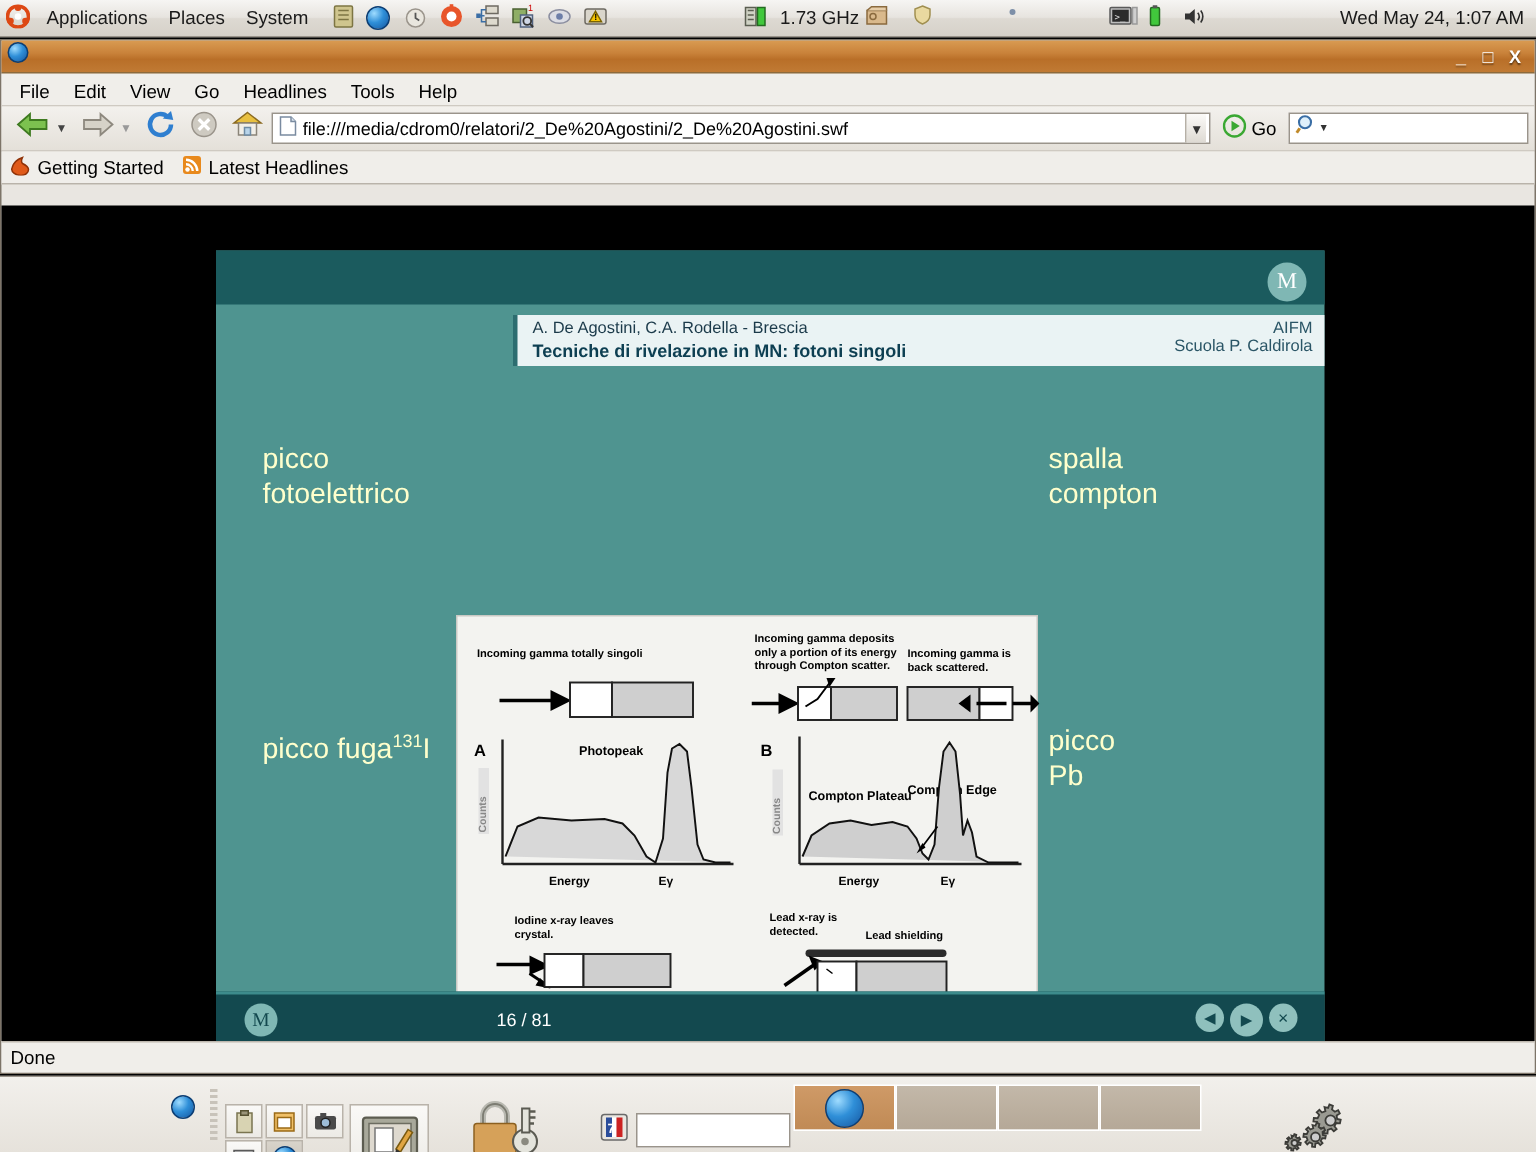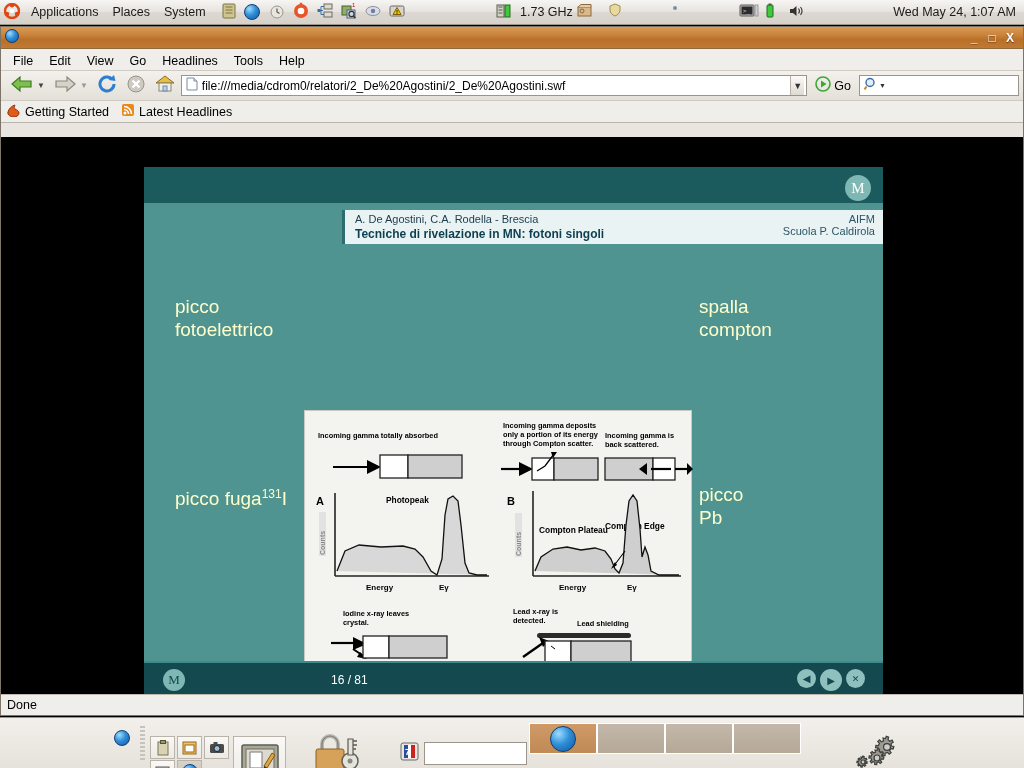--- a/index.html
+++ b/index.html
@@ -451,21 +451,21 @@
           <div class="side-label" id="lbl-fuga">
             <span>picco fuga</span><span class="sup">131</span><span>I</span>
           </div>
 
           <div class="side-label" id="lbl-spalla">spalla compton</div>
           <div class="side-label" id="lbl-pb">picco Pb</div>
 
           <div id="figure">
 
             <div class="panel" style="left:6px; top:6px; width:190px; height:182px;">
-              <div class="pcap" style="position:absolute; left:7px; top:14px;">Incoming gamma totally absorbed</div>
+              <div class="pcap" style="position:absolute; left:7px; top:14px;">Incoming gamma totally singoli</div>
 
               <svg width="190" height="40" style="position:absolute;left:0;top:30px;">
                 <line x1="22" y1="20" x2="62" y2="20" stroke="#000" stroke-width="2.2"></line>
                 <polygon points="56,13 70,20 56,27" fill="#000"></polygon>
                 <rect x="69" y="8" width="28" height="23" fill="#fff" stroke="#222" stroke-width="1.3"></rect>
                 <rect x="97" y="8" width="54" height="23" fill="#cfcfcf" stroke="#222" stroke-width="1.3"></rect>
               </svg>
               <div class="pletter" style="position:absolute; left:5px; top:78px;">A</div>
               <div class="counts-lbl" style="position:absolute; left:8px; top:95px; height:44px;">Counts</div>
               <div class="pann" style="position:absolute; left:75px; top:78px;">Photopeak</div>

